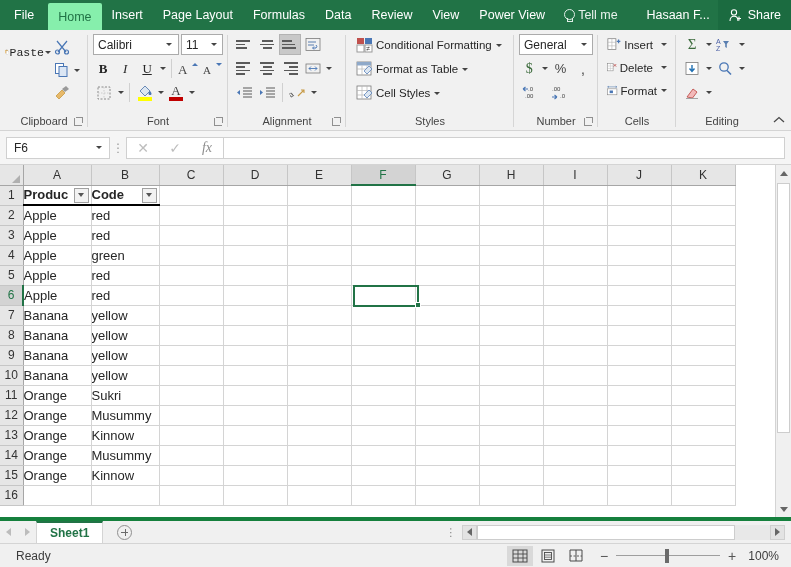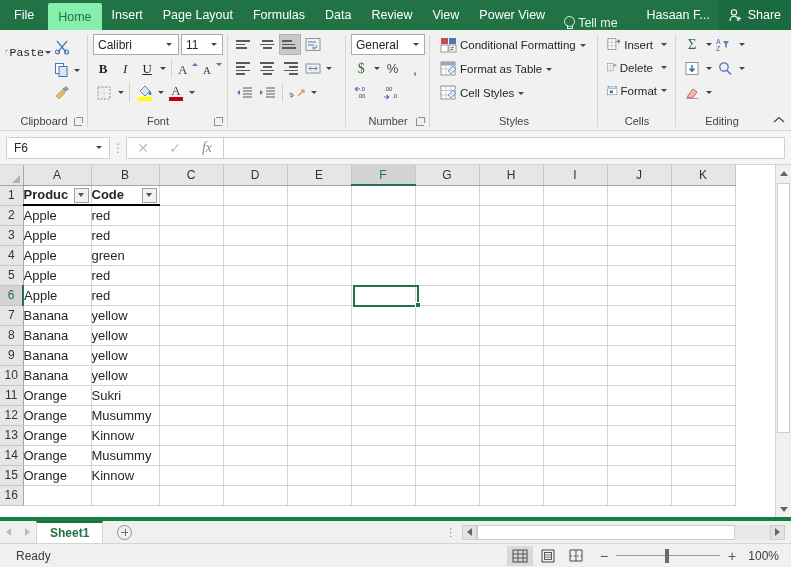--- a/index.html
+++ b/index.html
@@ -23,21 +23,21 @@
   .tab {
     padding: 0 10px; display: flex; align-items: center; cursor: default;
     white-space: nowrap; color: #ffffff;
   }
   .tab.file { padding: 0 14px; }
   .tab.active {
     background: #86efac; color: #217346; font-weight: normal;
     border-top-left-radius: 2px; border-top-right-radius: 2px;
     margin-top: 3px;
   }
-  .tellme { display:flex; gap:4px; padding: 16px 8px; color:#e8f2ec;}
+  .tellme { display:flex; align-items:center; gap:4px; padding: 6px 8px; color:#e8f2ec;}
   .tellme .bulb { width: 11px; height: 13px; position: relative; display:inline-block;}
   .tellme .bulb::before {
     content:""; position:absolute; left:1px; top:0; width:9px; height:9px;
     border:1.3px solid #dfeee6; border-radius:50%;
   }
   .tellme .bulb::after {
     content:""; position:absolute; left:3.5px; top:9px; width:4px; height:3px;
     border-bottom:1.3px solid #dfeee6; border-left:1.3px solid #dfeee6; border-right:1.3px solid #dfeee6;
   }
   .user { display:flex; align-items:center; padding: 12px 8px; }
@@ -478,65 +478,22 @@
             <div class="sq">
               <svg width="18" height="15" viewBox="0 0 18 15">
                 <text x="1" y="10" font-family="Liberation Serif, serif" font-size="9" fill="#444" transform="rotate(-35 6 10)">a</text>
                 <path d="M9 11 L15 5 M12 5 h3 v3" stroke="#c79a45" stroke-width="1.1" fill="none"></path>
               </svg>
             </div>
             <span class="caret"></span>
           </div>
         </div>
       </div>
-    </div>
-
-    <div class="rgroup numgrp">
-      <div class="body">
-        <div class="fg-col">
-          <div class="fg-row">
-            <div class="combo" style="width:74px">
-              <span class="cv">General</span>
-              <span class="cbtn">
-                  <span class="caret"></span>
-                </span>
-            </div>
-          </div>
-          <div class="fg-row">
-            <div class="sq">
-              <span style="font-family:'Liberation Serif',serif;font-size:14px;color:#3b6a3b;">$</span>
-            </div>
-            <span class="caret"></span>
-            <div class="sq">
-              <span style="font-size:13px;color:#444;">%</span>
-            </div>
-            <div class="sq">
-              <span style="font-size:14px;color:#444;line-height:8px;">,</span>
-            </div>
-          </div>
-          <div class="fg-row">
-            <div class="sq" style="width:26px">
-              <svg width="24" height="15" viewBox="0 0 24 15">
-                <path d="M8 4 l-5 0 M3 4 l2.5 -2 M3 4 l2.5 2" stroke="#4a77b5" stroke-width="1.1" fill="none"></path>
-                <text x="8" y="6" font-family="Liberation Sans, sans-serif" font-size="6" fill="#444">.0</text>
-                <text x="5" y="13" font-family="Liberation Sans, sans-serif" font-size="6" fill="#444">.00</text>
-              </svg>
-            </div>
-            <div class="sq" style="width:26px">
-              <svg width="24" height="15" viewBox="0 0 24 15">
-                <text x="4" y="6" font-family="Liberation Sans, sans-serif" font-size="6" fill="#444">.00</text>
-                <path d="M4 12 l5 0 M9 12 l-2.5 -2 M9 12 l-2.5 2" stroke="#4a77b5" stroke-width="1.1" fill="none"></path>
-                <text x="12" y="13" font-family="Liberation Sans, sans-serif" font-size="6" fill="#444">.0</text>
-              </svg>
-            </div>
-          </div>
-        </div>
-      </div>
       <div class="glabel">
-        <span>Number</span>
+        <span>Alignment</span>
         <span class="dialog-launcher"></span>
       </div>
     </div>
 
     <div class="rgroup stylesgrp">
       <div class="body">
         <div class="fg-col" style="gap:2px">
           <div class="btn">
             <svg width="17" height="16" viewBox="0 0 17 16">
               <rect x="1" y="1" width="7" height="6" fill="#c0504d"></rect>
@@ -567,20 +524,67 @@
             <span>Cell Styles</span>
             <span class="caret"></span>
           </div>
         </div>
       </div>
       <div class="glabel">
         <span>Styles</span>
       </div>
     </div>
 
+    <div class="rgroup numgrp">
+      <div class="body">
+        <div class="fg-col">
+          <div class="fg-row">
+            <div class="combo" style="width:74px">
+              <span class="cv">General</span>
+              <span class="cbtn">
+                  <span class="caret"></span>
+                </span>
+            </div>
+          </div>
+          <div class="fg-row">
+            <div class="sq">
+              <span style="font-family:'Liberation Serif',serif;font-size:14px;color:#3b6a3b;">$</span>
+            </div>
+            <span class="caret"></span>
+            <div class="sq">
+              <span style="font-size:13px;color:#444;">%</span>
+            </div>
+            <div class="sq">
+              <span style="font-size:14px;color:#444;line-height:8px;">,</span>
+            </div>
+          </div>
+          <div class="fg-row">
+            <div class="sq" style="width:26px">
+              <svg width="24" height="15" viewBox="0 0 24 15">
+                <path d="M8 4 l-5 0 M3 4 l2.5 -2 M3 4 l2.5 2" stroke="#4a77b5" stroke-width="1.1" fill="none"></path>
+                <text x="8" y="6" font-family="Liberation Sans, sans-serif" font-size="6" fill="#444">.0</text>
+                <text x="5" y="13" font-family="Liberation Sans, sans-serif" font-size="6" fill="#444">.00</text>
+              </svg>
+            </div>
+            <div class="sq" style="width:26px">
+              <svg width="24" height="15" viewBox="0 0 24 15">
+                <text x="4" y="6" font-family="Liberation Sans, sans-serif" font-size="6" fill="#444">.00</text>
+                <path d="M4 12 l5 0 M9 12 l-2.5 -2 M9 12 l-2.5 2" stroke="#4a77b5" stroke-width="1.1" fill="none"></path>
+                <text x="12" y="13" font-family="Liberation Sans, sans-serif" font-size="6" fill="#444">.0</text>
+              </svg>
+            </div>
+          </div>
+        </div>
+      </div>
+      <div class="glabel">
+        <span>Number</span>
+        <span class="dialog-launcher"></span>
+      </div>
+    </div>
+
     <div class="rgroup cellsgrp">
       <div class="body">
         <div class="fg-col" style="gap:2px">
           <div class="btn">
             <svg width="16" height="15" viewBox="0 0 16 15">
               <rect x="1" y="1" width="9" height="12" fill="#fff" stroke="#7a7a7a" stroke-width="0.8"></rect>
               <path d="M1 5 h9 M1 9 h9 M5.5 1 v12" stroke="#b5b5b5" stroke-width="0.7"></path>
               <path d="M11 4 h4 M13 2 v4" stroke="#4a77b5" stroke-width="1.4"></path>
             </svg>
             <span>Insert</span>

